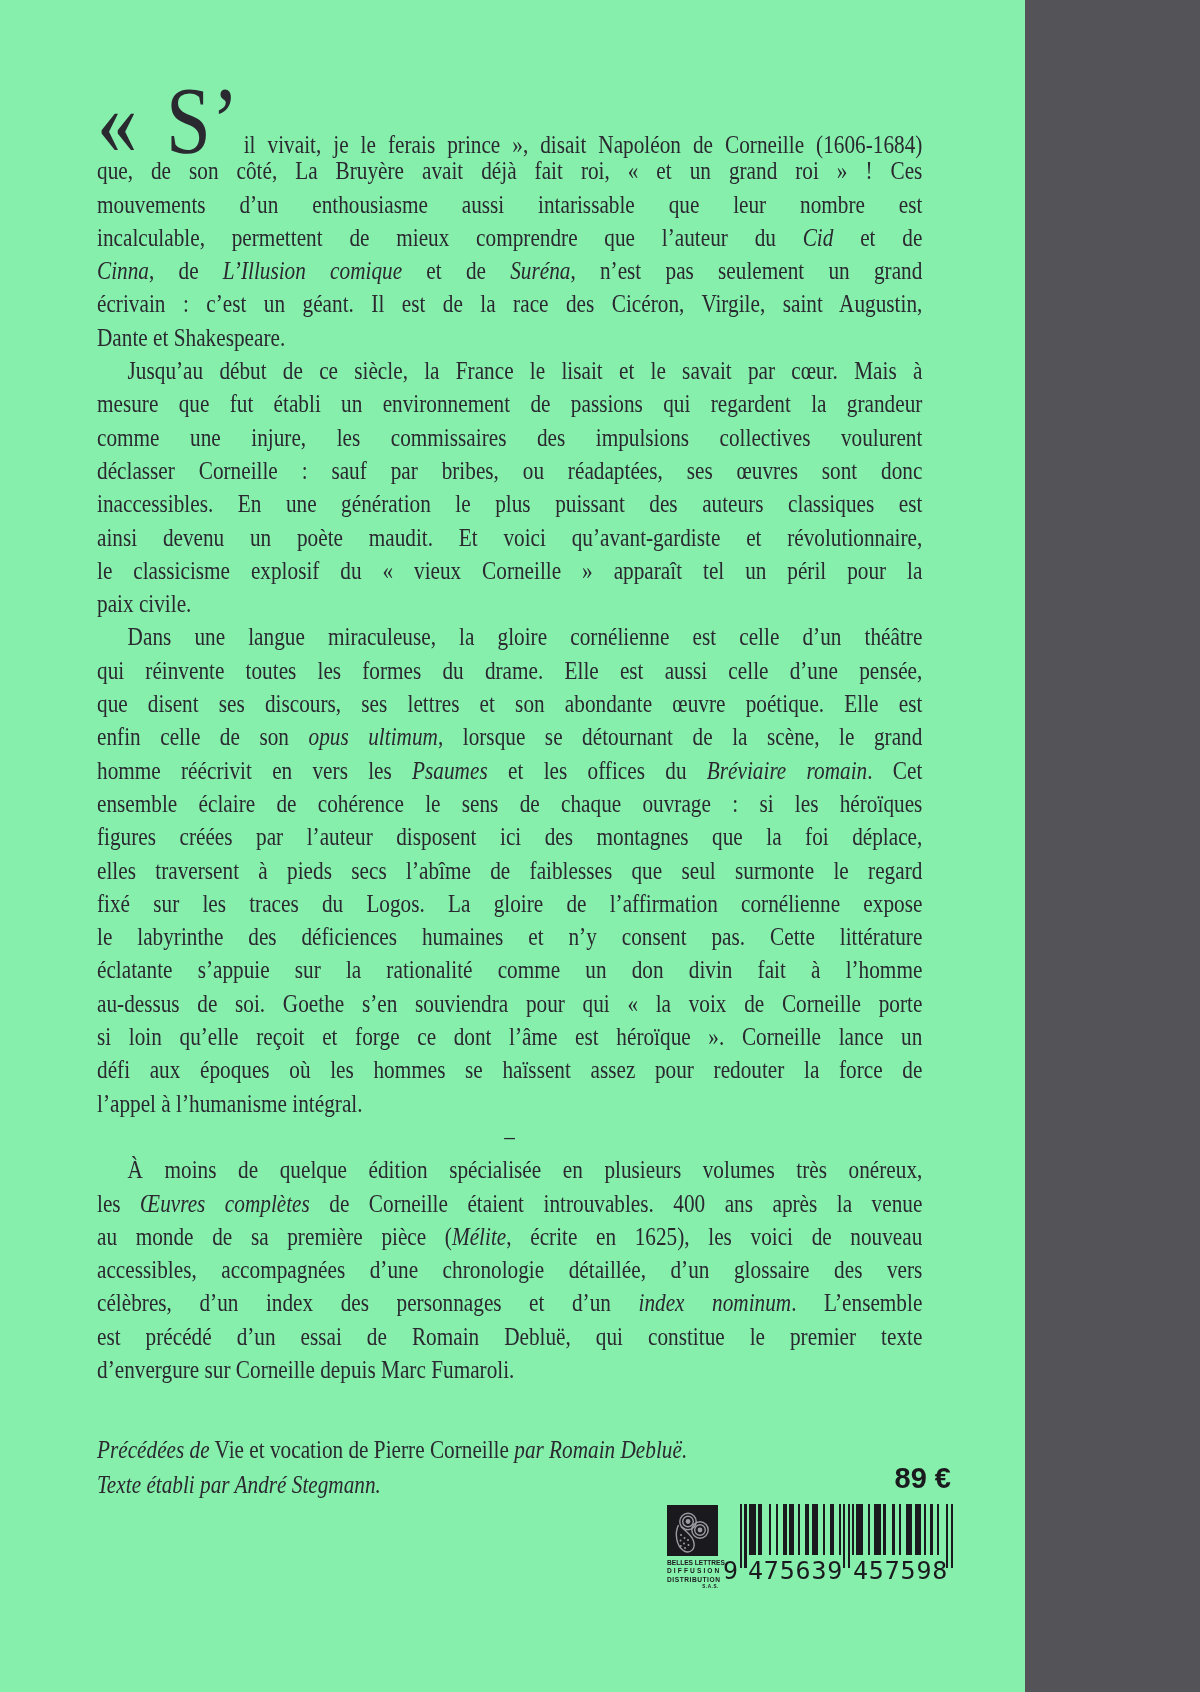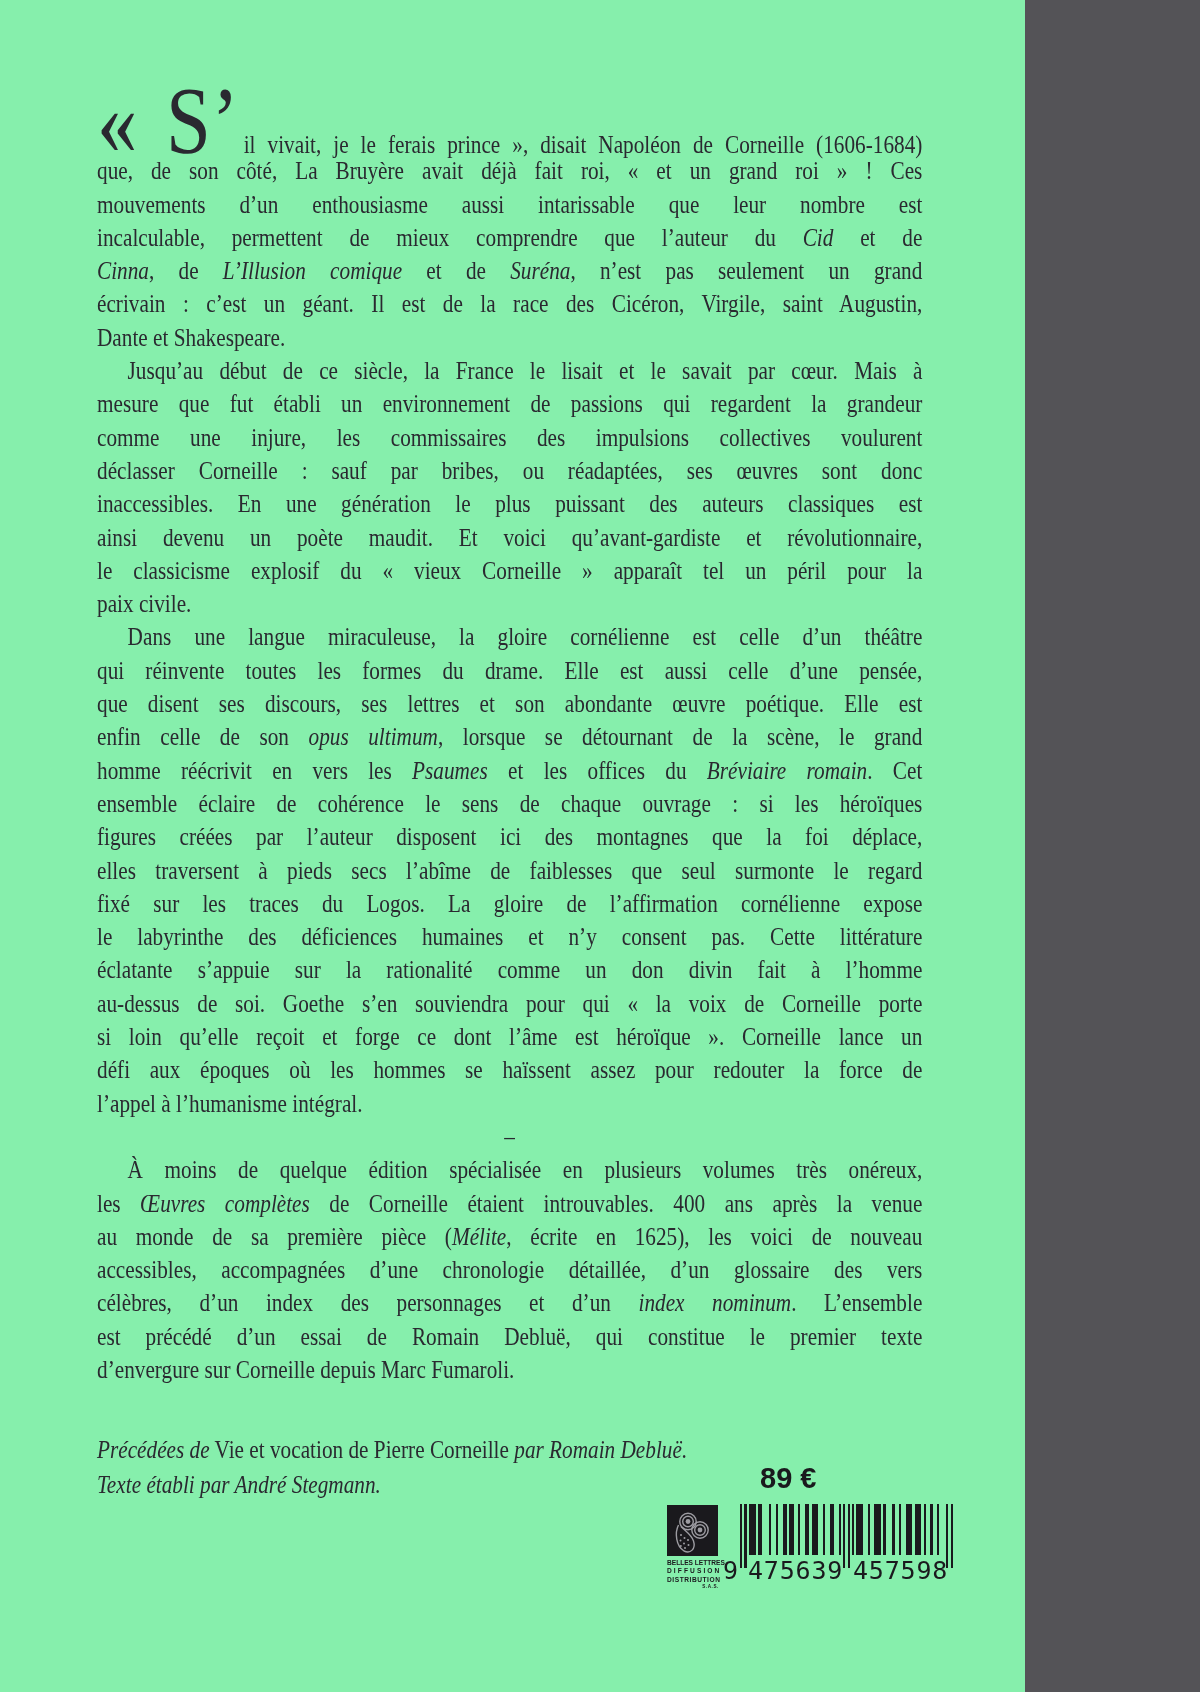--- a/index.html
+++ b/index.html
@@ -29,21 +29,21 @@
   
   .credits {
     position:absolute; left:97px; top:1432px; width:971px;
     transform:scaleX(0.85); transform-origin:0 0;
     color:#2A2930; font-size:25px; line-height:35px;
   }
   .credits .cline { white-space:nowrap; height:35px; }
   
   .price {
     position:absolute; left:760px; top:1462px; width:191px;
-    text-align:left; font-family:"Liberation Sans",sans-serif;
+    text-align:right; font-family:"Liberation Sans",sans-serif;
     font-weight:bold; font-size:29px; color:#1A191D;
   }
   
   .publisher {
     position:absolute; left:667px; top:1505px; width:52px;
     color:#1A191D; font-family:"Liberation Sans",sans-serif;
   }
   .owl { display:block; width:51px; height:51px; }
   .pub-line { font-weight:bold; font-size:6.6px; line-height:8.4px; white-space:nowrap; }
   .pl0 { margin-top:3px; letter-spacing:0px; }

